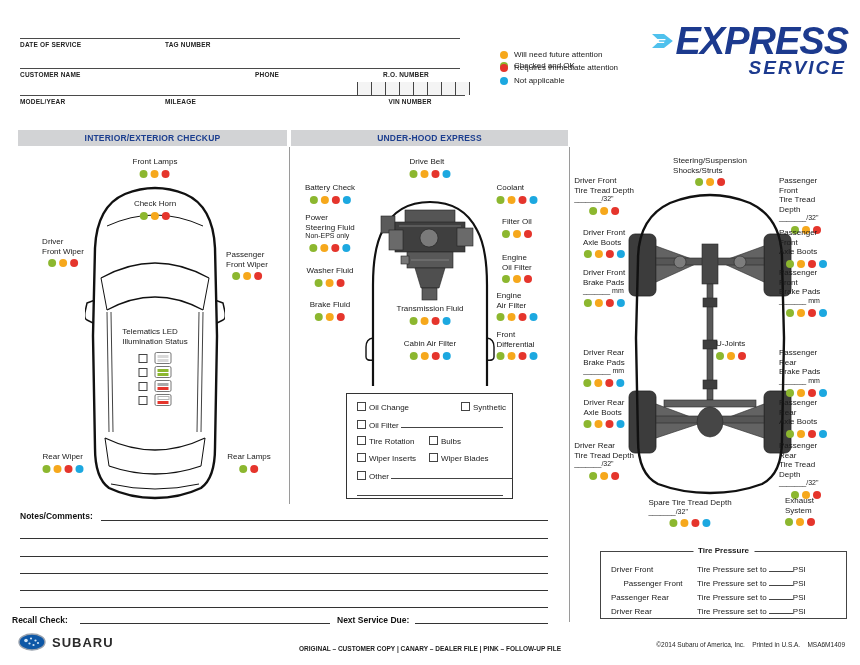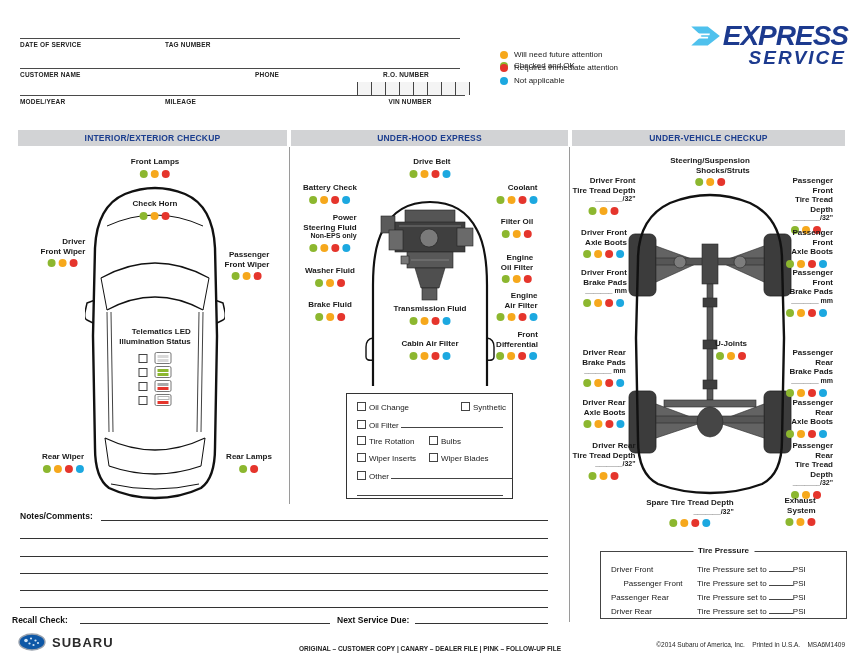--- a/index.html
+++ b/index.html
@@ -4,21 +4,21 @@
 <style>
   html,body{margin:0;padding:0;background:#fff;}
   #page{position:relative;width:860px;height:665px;background:#fff;overflow:hidden;
         font-family:"Liberation Sans","DejaVu Sans",sans-serif;color:#1a1a1a;}
   .abs{position:absolute;}
   .flabel{position:absolute;font-size:6.5px;font-weight:bold;letter-spacing:.2px;color:#222;}
   .hline{position:absolute;border-top:1px solid #4a4a4a;height:0;}
   .vdiv{position:absolute;width:1px;background:#9a9a9a;}
   .colhdr{position:absolute;top:130px;height:16px;background:#d2d3d5;color:#1c3e8f;
           font-size:8.5px;font-weight:bold;text-align:center;line-height:17px;letter-spacing:.2px;}
-  .cp{position:absolute;transform:translateX(-50%);text-align:right;font-weight:bold;}
+  .cp{position:absolute;transform:translateX(-50%);text-align:left;}
   .lbl{font-size:8px;line-height:1.2;color:#1a1a1a;white-space:pre-line;}
   .sub{font-size:7px;line-height:1.25;color:#1a1a1a;}
   .dots{display:flex;justify-content:center;gap:3px;margin-top:3px;}
   .dot{width:8px;height:8px;border-radius:50%;display:inline-block;}
   .legend-item{position:absolute;display:flex;align-items:center;gap:6px;height:10px;}
   .legend-item .lbl{font-size:8px;}
   .comb{position:absolute;display:flex;}
   .comb .cell{width:13px;height:13px;border-left:1px solid #444;background:#f4f4f4;}
   .comb .cell:last-child{border-right:1px solid #444;}
   .cbx{display:inline-block;width:7px;height:7px;border:1px solid #444;background:#fff;vertical-align:-1px;margin-right:3px;}
@@ -29,21 +29,21 @@
            border:1px solid #777;border-radius:2px;align-items:center;background:#fff;}
   .led-bar{display:inline-block;width:11px;height:3px;}
   .fieldset{position:absolute;border:1px solid #444;background:#fff;}
   .fieldset .title{position:absolute;top:-6px;left:50%;transform:translateX(-50%);background:#fff;
                    padding:0 5px;font-size:8px;font-weight:bold;white-space:nowrap;}
   .tp-row{position:absolute;font-size:8px;white-space:nowrap;}
   .tp-blank{display:inline-block;width:24px;border-bottom:1px solid #444;height:8px;}
   .blabel{position:absolute;font-size:8.5px;font-weight:bold;color:#111;}
   .express{position:absolute;left:652px;top:22px;width:196px;text-align:right;color:#1c3a8e;}
   .express .row1{display:flex;align-items:center;justify-content:flex-end;gap:2px;}
-  .express .word1{font-size:28px;font-weight:bold;font-style:italic;letter-spacing:-1px;line-height:1;}
+  .express .word1{font-size:38px;font-weight:bold;font-style:italic;letter-spacing:-1px;line-height:1;}
   .express .word2{font-size:19px;font-weight:bold;font-style:italic;letter-spacing:2px;line-height:1;margin-top:-2px;margin-right:2px;}
   .ftr{position:absolute;font-size:6.5px;color:#1c1c1c;}
 </style>
 </head>
 <body>
 
 <div id="page">
 
   <div class="hline" style="left:20px;top:38px;width:440px;"></div>
   <div class="flabel" style="left:20px;top:41px;">DATE OF SERVICE</div>
@@ -101,21 +101,20 @@
         <rect x="8" y="12" width="16" height="2" fill="#ffffff" transform="skewX(-12)"></rect>
         <rect x="9" y="16" width="14" height="2" fill="#ffffff" transform="skewX(-12)"></rect>
       </svg>
       <span class="word1">EXPRESS</span>
     </div>
     <div class="word2">SERVICE</div>
   </div>
 
   <div class="colhdr" style="left:18px;width:269px;">INTERIOR/EXTERIOR CHECKUP</div>
   <div class="colhdr" style="left:291px;width:277px;">UNDER-HOOD EXPRESS</div>
-  <div class="colhdr" style="left:572px;width:273px;">UNDER-VEHICLE CHECKUP</div>
   <div class="vdiv" style="left:289px;top:147px;height:357px;"></div>
   <div class="vdiv" style="left:569px;top:147px;height:475px;"></div>
 
   <svg class="abs" style="left:85px;top:186px;" width="140" height="318" viewBox="0 0 140 318">
     <path d="M2,117 L10,114 L10,138 L2,134 Q-1,133 0,126 Z" fill="#fff" stroke="#111" stroke-width="1.5"></path>
     <path d="M138,117 L130,114 L130,138 L138,134 Q141,133 140,126 Z" fill="#fff" stroke="#111" stroke-width="1.5"></path>
     <path d="M10,62 Q12,20 40,8 Q55,2 70,2 Q85,2 100,8 Q128,20 130,62 L132,150 L130,262 Q130,292 116,302 Q95,312 70,312 Q45,312 24,302 Q10,292 10,262 L8,150 Z" fill="#fff" stroke="#111" stroke-width="2.4"></path>
     <path d="M22,40 Q70,18 118,40" fill="none" stroke="#111" stroke-width="1"></path>
     <path d="M16,92 Q70,62 124,92" fill="none" stroke="#111" stroke-width="1.3"></path>
     <path d="M22,124 Q70,98 118,124" fill="none" stroke="#111" stroke-width="1.3"></path>

